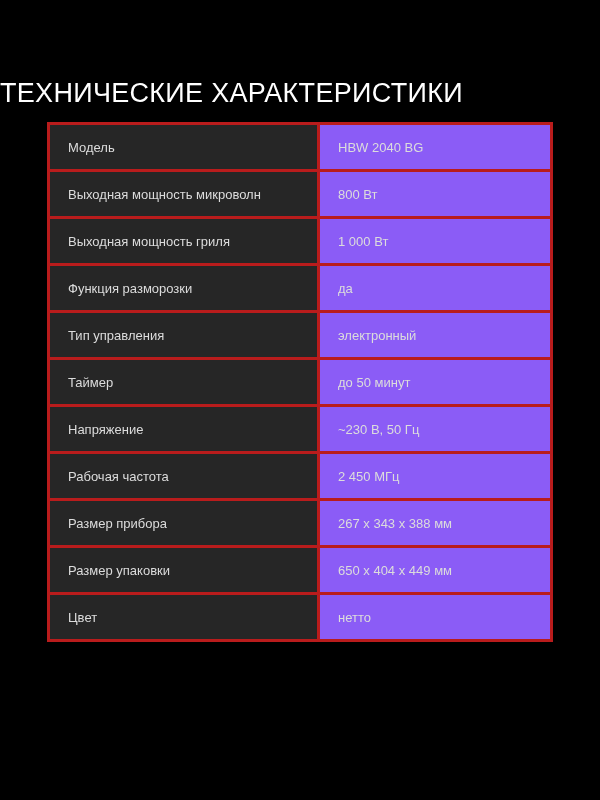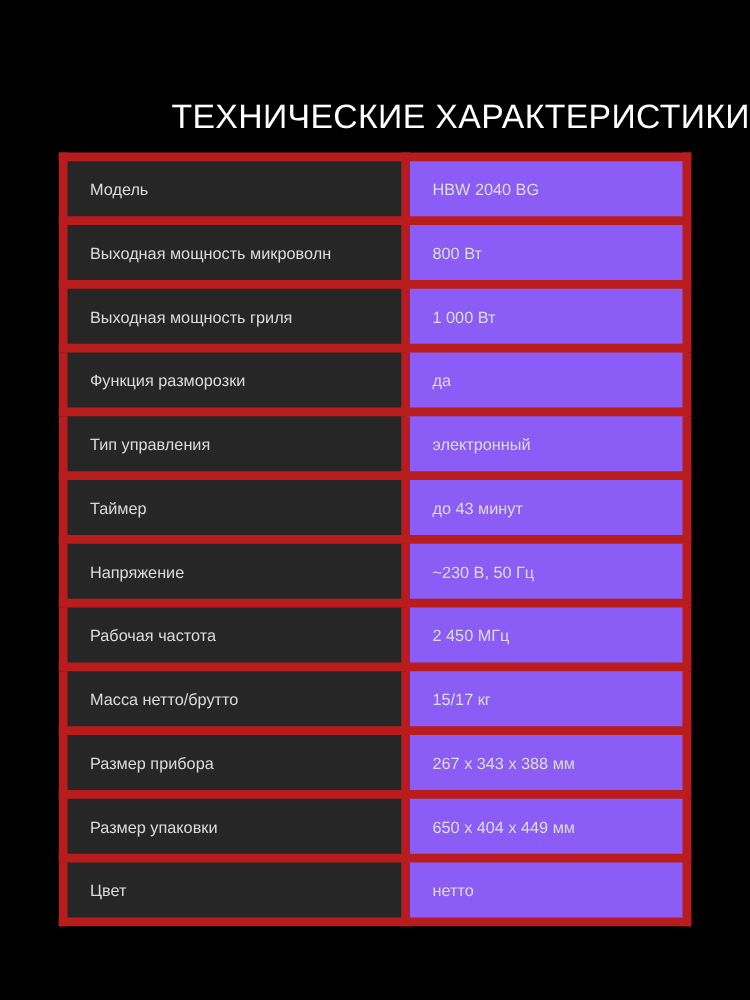--- a/index.html
+++ b/index.html
@@ -1,29 +1,29 @@
 <!DOCTYPE html>
 <html><head>
 <meta charset="utf-8">
 <style>
   html, body { margin: 0; padding: 0; }
   body {
     width: 600px; height: 800px; background: #000; overflow: hidden;
     font-family: "Liberation Sans", "DejaVu Sans", sans-serif; color: #e6e6e6;
   }
   .title {
-    position: absolute; left: 0; top: 60px; width: 600px; text-align: right;
+    position: absolute; left: 0; top: 60px; width: 600px; text-align: left;
     font-size: 27px; color: #fff; letter-spacing: 0.3px; font-weight: normal;
   }
   .spec-table {
     position: absolute; left: 47px; top: 122px; width: 506px;
     border-collapse: collapse;
   }
   .spec-table td {
-    border: 7px solid #b91c1c; height: 44px; padding: 0 0 0 18px;
+    border: 3px solid #b91c1c; height: 44px; padding: 0 0 0 18px;
     font-size: 13px; color: #dcdcdc; vertical-align: middle;
   }
   .spec-table td.label { width: 249px; background: #262626; }
   .spec-table td.value { background: #8b5cf6; }
 </style>
 </head>
 <body>
 
 <h1 class="title">ТЕХНИЧЕСКИЕ ХАРАКТЕРИСТИКИ</h1>
 
@@ -44,33 +44,29 @@
     <tr>
         <td class="label">Функция разморозки</td>
         <td class="value">да</td>
       </tr>
     <tr>
         <td class="label">Тип управления</td>
         <td class="value">электронный</td>
       </tr>
     <tr>
         <td class="label">Таймер</td>
-        <td class="value">до 43 минут</td>
+        <td class="value">до 50 минут</td>
       </tr>
     <tr>
         <td class="label">Напряжение</td>
         <td class="value">~230 В, 50 Гц</td>
       </tr>
     <tr>
         <td class="label">Рабочая частота</td>
         <td class="value">2 450 МГц</td>
-      </tr>
-    <tr>
-        <td class="label">Масса нетто/брутто</td>
-        <td class="value">15/17 кг</td>
       </tr>
     <tr>
         <td class="label">Размер прибора</td>
         <td class="value">267 x 343 x 388 мм</td>
       </tr>
     <tr>
         <td class="label">Размер упаковки</td>
         <td class="value">650 x 404 x 449 мм</td>
       </tr>
     <tr>

